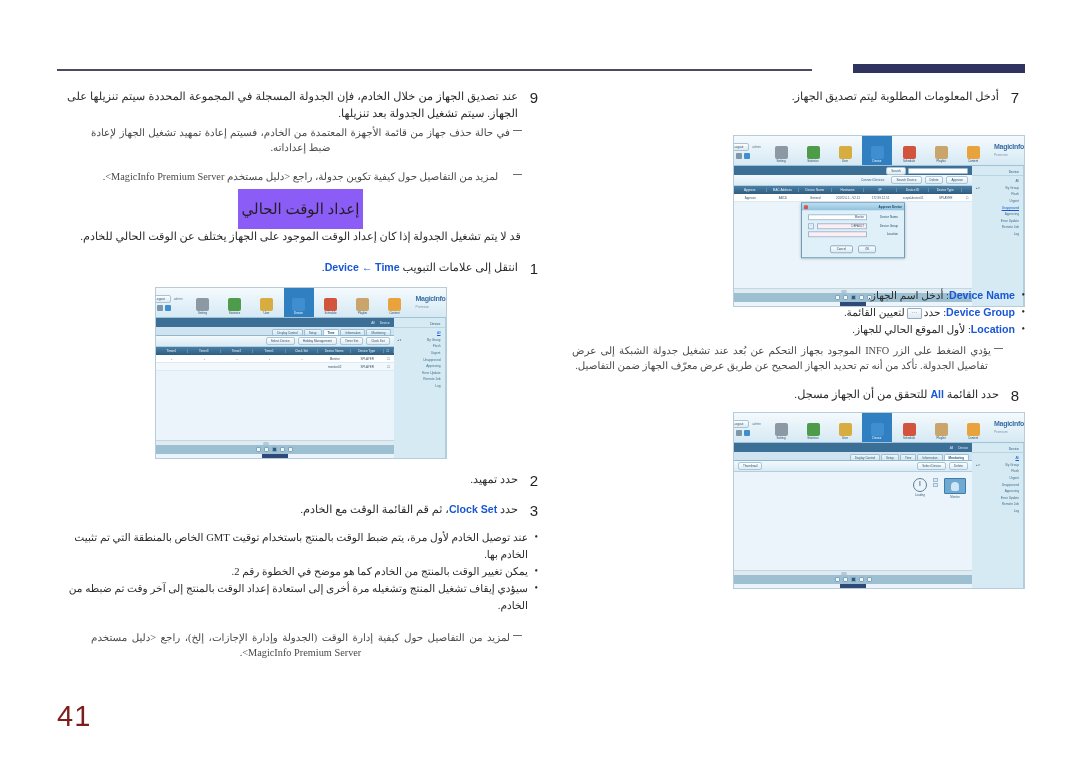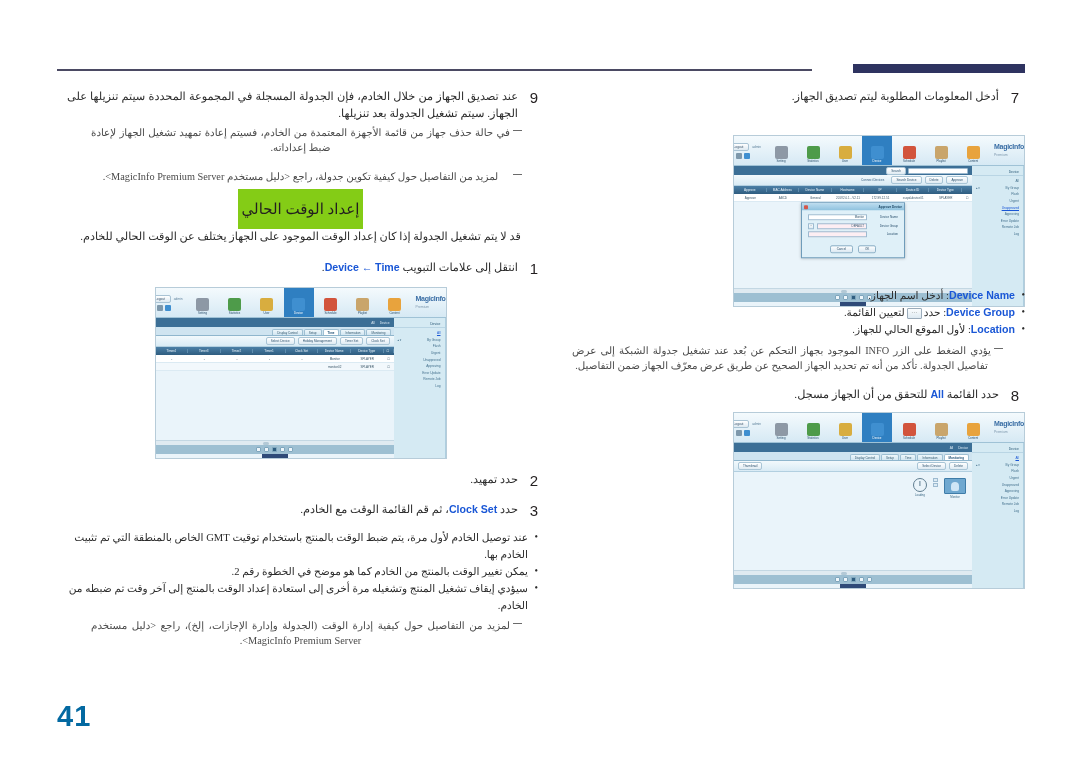--- a/index.html
+++ b/index.html
@@ -51,34 +51,34 @@
   }
   .bullets li::before{
     content:"•";position:absolute;right:0px;top:-1px;font-size:10px;color:#2b2b2b;
   }
 
   
   .section-head{
     font-size:15px;line-height:22px;color:#231f20;text-align:center;
     margin:14px 0 8px 0;
   }
-  .section-head .hl{background:#84cc16;padding:12px 4px;}
+  .section-head .hl{background:#8b5cf6;padding:12px 4px;}
 
   .lead{
     font-size:11.2px;line-height:17px;color:#2b2b2b;text-align:center;margin:2px 0 14px 0;
   }
 
   
   .ui{color:#1a57d6;font-family:"Liberation Sans","DejaVu Sans",sans-serif;font-weight:700;font-size:10.6px;}
 
   
   .pagenum{
     position:absolute;left:57px;top:700px;
     font-family:"Liberation Sans","DejaVu Sans",sans-serif;
-    font-size:29px;color:#0369a1;letter-spacing:1px;font-weight:bold;
+    font-size:29px;color:#7f1d1d;letter-spacing:1px;
   }
 
   
   .shot{position:absolute;background:#c9ddea;border:1px solid #b7ccd9;overflow:hidden;}
   .shot *{box-sizing:border-box;}
 
   .mi-top{
     height:30px;background:linear-gradient(#f4fafd,#d6e9f4);
     border-bottom:1px solid #9fc2d6;display:flex;align-items:center;position:relative;
   }
@@ -725,19 +725,19 @@
         <div class="step-text" style="text-align-last:right"><span>حدد</span> <span class="ui">Clock Set</span><span>، ثم قم القائمة الوقت مع الخادم.</span></div>
       </div>
     </div>
 
     <ul class="bullets" style="margin-top:9px;padding-right:6px;">
       <li>عند توصيل الخادم لأول مرة، يتم ضبط الوقت بالمنتج باستخدام توقيت GMT الخاص بالمنطقة التي تم تثبيت الخادم بها.</li>
       <li>يمكن تغيير الوقت بالمنتج من الخادم كما هو موضح في الخطوة رقم 2.</li>
       <li>سيؤدي إيقاف تشغيل المنتج وتشغيله مرة أخرى إلى استعادة إعداد الوقت بالمنتج إلى آخر وقت تم ضبطه من الخادم.</li>
     </ul>
 
-    <div class="note" style="margin-top:4px;">لمزيد من التفاصيل حول كيفية إدارة الوقت (الجدولة وإدارة الإجازات، إلخ)، راجع &lt;دليل مستخدم MagicInfo Premium Server&gt;.</div>
+    <div class="note" style="margin-top:16px;">لمزيد من التفاصيل حول كيفية إدارة الوقت (الجدولة وإدارة الإجازات، إلخ)، راجع &lt;دليل مستخدم MagicInfo Premium Server&gt;.</div>
 
   </div>
 
   <div class="pagenum">41</div>
 
 </div>
 
 </body></html>

